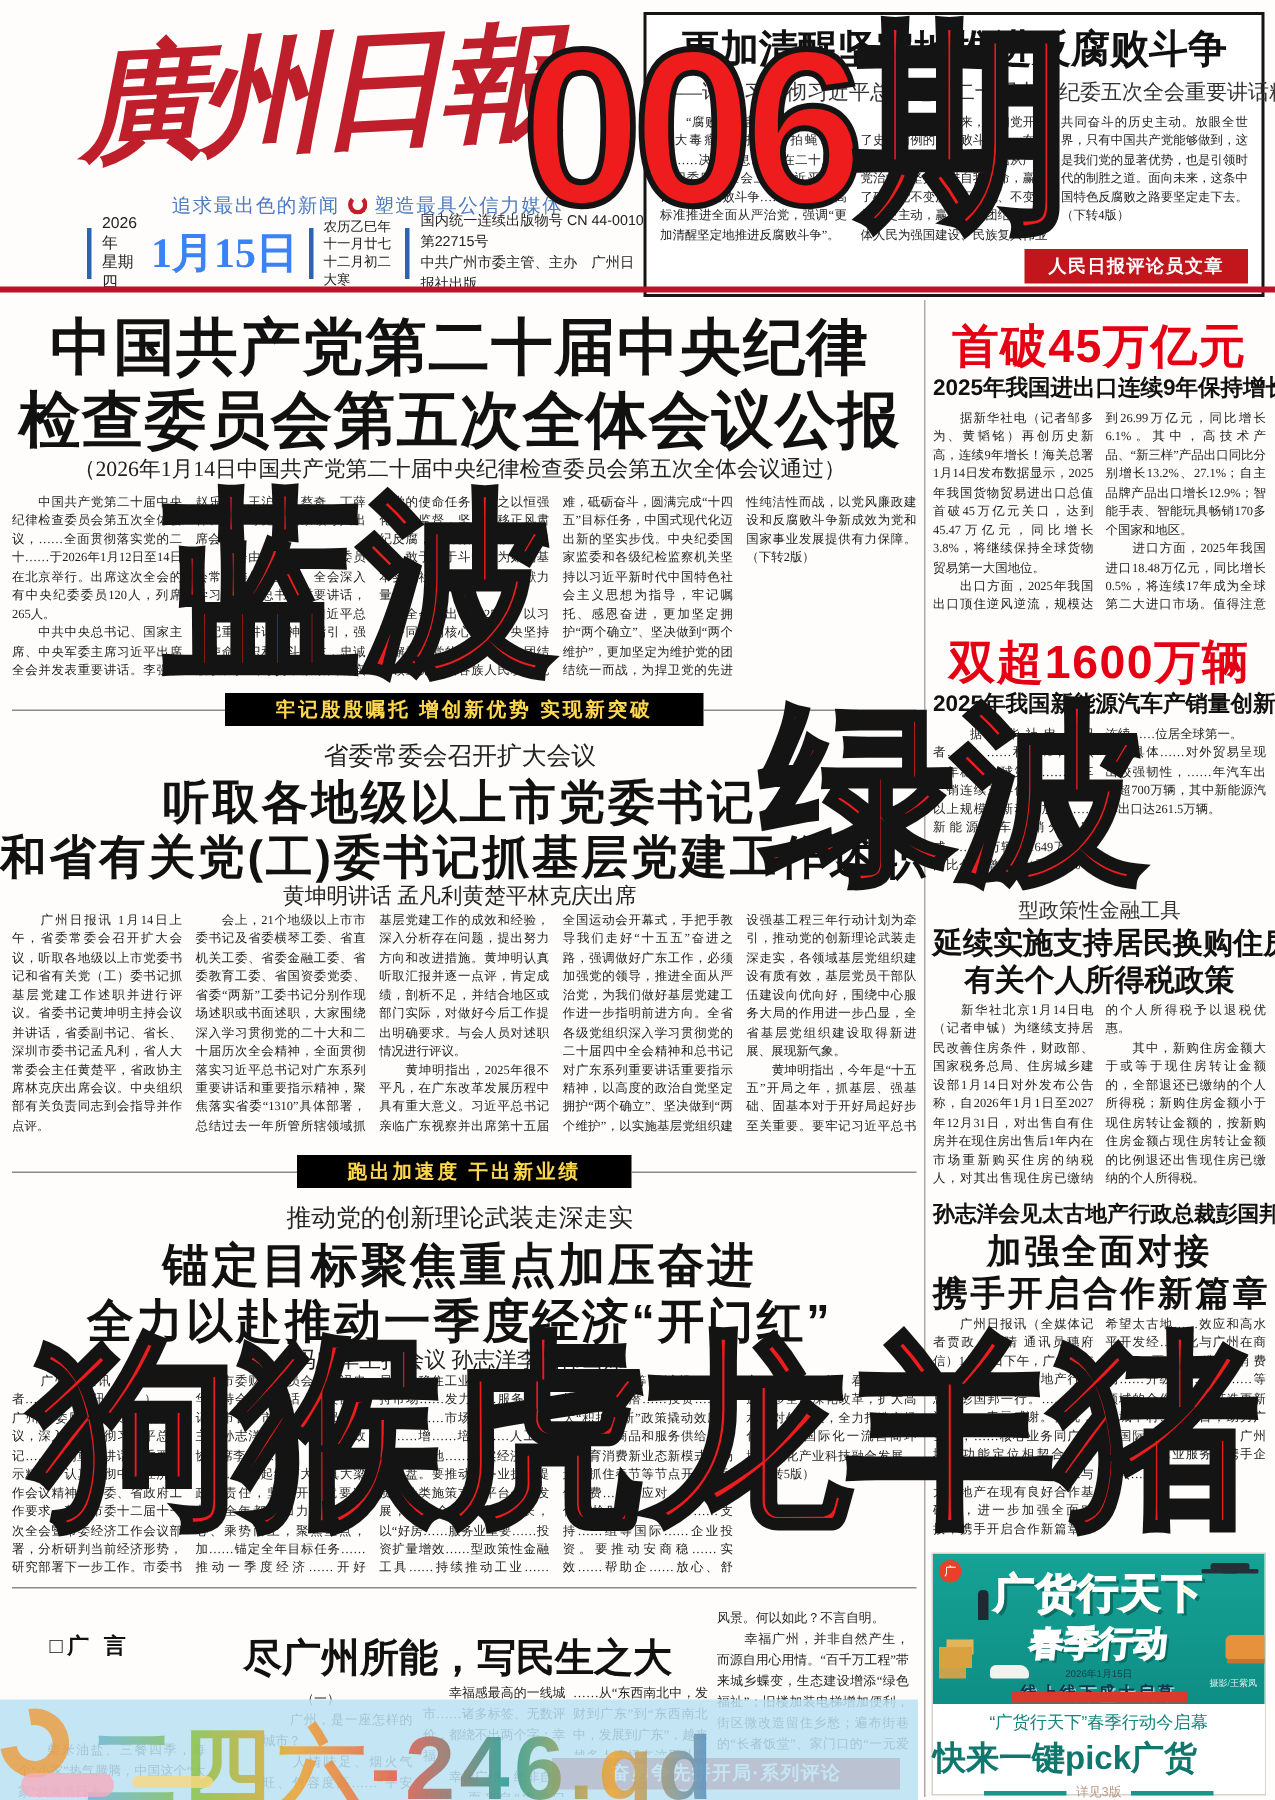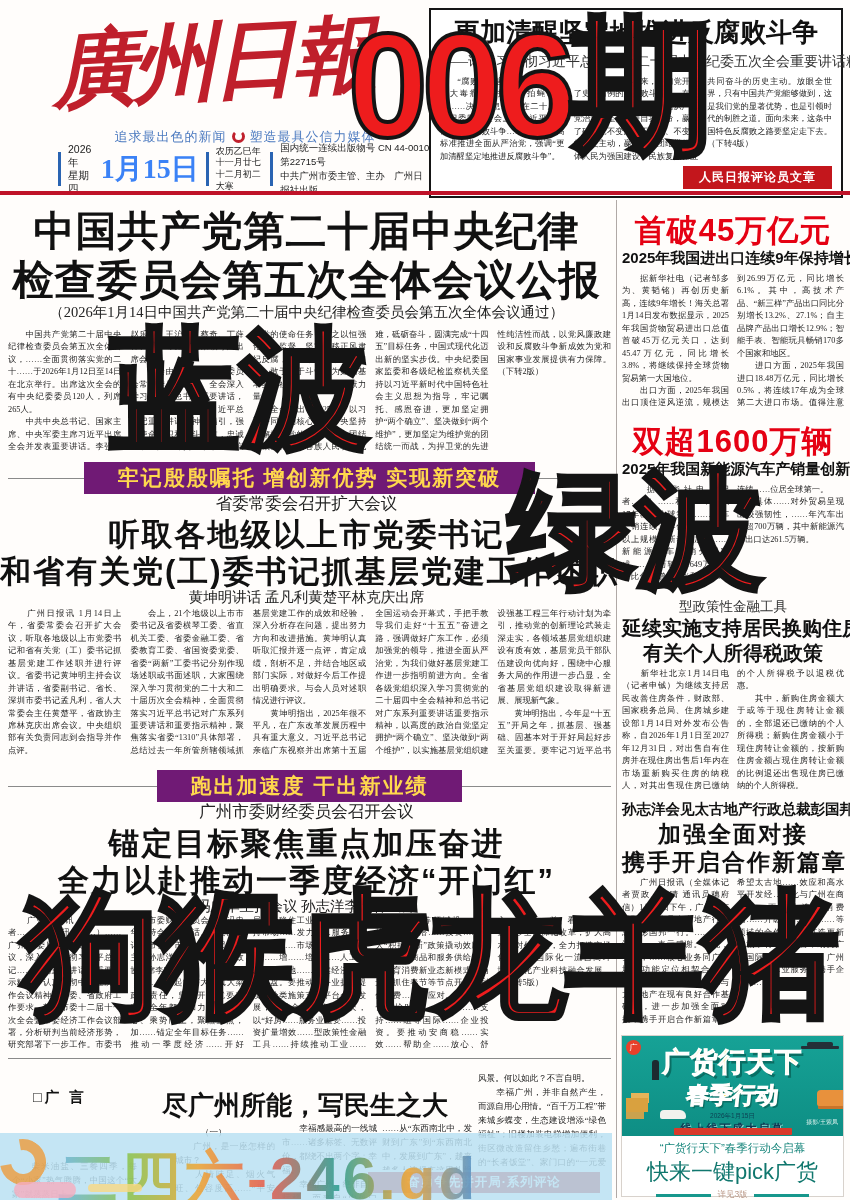--- a/index.html
+++ b/index.html
@@ -32,22 +32,22 @@
            font-weight:bold; font-size:12px; padding:3px 16px; letter-spacing:1px; }
   .redrule { left:0; top:191px; width:850px; height:4px; background:#bf1228; }
   .vdiv { left:616px; top:200px; width:1px; height:998px; background:#b0a9a6; }
   
   .lead-h { left:0; width:613px; font-size:41px; letter-spacing:1px; text-align:center; white-space:nowrap; }
   .lead-sub { left:0; top:303px; width:613px; font-size:14.5px; color:#222; text-align:center; white-space:nowrap; }
   .lead-body { left:8px; top:329px; width:603px; height:126px; column-count:5; }
   
   .bandrow { left:8px; width:603px; display:flex; align-items:center; }
   .bandline { flex:1; height:1px; background:#8a8a8a; }
-  .bandbox { background:#701a75; color:#ffd84d; font-family:"Liberation Sans", sans-serif; font-weight:bold;
-             font-size:21px; letter-spacing:2px; padding:2px 34px; white-space:nowrap; }
+  .bandbox { background:#000000; color:#ffd84d; font-family:"Liberation Sans", sans-serif; font-weight:bold;
+             font-size:13px; letter-spacing:2px; padding:2px 34px; white-space:nowrap; }
   .kicker { left:0; width:613px; text-align:center; font-size:16.5px; color:#222; white-space:nowrap; }
   .h31 { left:0; width:613px; font-size:31px; letter-spacing:2px; text-align:center; white-space:nowrap; }
   .byline { left:0; width:613px; text-align:center; font-size:14.5px; color:#222; white-space:nowrap; }
   .s1-body { left:8px; top:608px; width:603px; height:158px; column-count:5; }
   .s2-body { left:8px; top:915px; width:603px; height:138px; column-count:5; }
   .hdiv { left:8px; top:1058px; width:603px; height:1px; background:#8a8a8a; }
   
   .rc { left:622px; width:222px; }
   .rc-redh { font-size:31px; color:#e50113; text-align:center; letter-spacing:1px; white-space:nowrap; }
   .rc-sub { font-size:15px; font-weight:bold; color:#111; text-align:center; white-space:nowrap; font-family:"Liberation Sans", sans-serif; }
@@ -70,21 +70,21 @@
            font-family:"Liberation Sans", sans-serif; -webkit-text-stroke:1px #ffffff; text-shadow:2px 2px 0 #0a6e64; }
   .ad-date { position:relative; text-align:center; font-size:6.5px; color:#0c3f52; margin-top:1px; font-family:"Liberation Sans", sans-serif; }
   .ad-line { position:relative; text-align:center; font-size:11px; font-weight:900; color:#0d3752; letter-spacing:2px;
              font-family:"Liberation Sans", sans-serif; text-shadow:1px 1px 0 #8fd8cf; }
   .ad-strip { position:absolute; left:50%; transform:translateX(-50%); bottom:1px; width:118px; height:7px; background:#d93a2b; border-radius:1px; }
   .ad-credit { position:absolute; right:5px; bottom:9px; font-size:6px; color:#dff2ef; }
   .ad-logo { position:absolute; left:4px; top:4px; width:15px; height:15px; border-radius:50%; background:#e8402a;
              color:#fff; font-size:8px; line-height:15px; text-align:center; font-family:"Liberation Sans", sans-serif; }
   .ad-bottom { height:60px; background:#fff; padding-top:5px; }
   .ad-s1 { text-align:center; font-size:11.5px; color:#16857b; font-family:"Liberation Sans", sans-serif; }
-  .ad-s2 { text-align:center; font-size:22px; font-weight:400; color:#10776e; font-family:"Liberation Sans", sans-serif; margin-top:1px; }
+  .ad-s2 { font-size:22px; font-weight:700; color:#10776e; font-family:"Liberation Sans", sans-serif; margin-top:1px; }
   .ad-note { display:flex; align-items:center; justify-content:center; gap:6px; margin-top:2px; }
   .ad-note-line { width:55px; height:3px; background:#17978c; }
   .ad-note-txt { font-size:8.5px; color:#b98; font-family:"Liberation Sans", sans-serif; }
   .drone { position:absolute; right:10px; top:6px; width:26px; height:5px; background:#243038; border-radius:2px;
            box-shadow:-7px 3px 0 -1px #243038, 7px 3px 0 -1px #243038; }
   .sofa { position:absolute; right:-4px; top:54px; width:30px; height:16px; background:#e8913c; border-radius:4px 4px 2px 2px; box-shadow:0 4px 0 -1px #c8742a; }
   .boxes { position:absolute; left:4px; top:62px; width:22px; height:14px; background:#d9a13f; box-shadow:3px -7px 0 -2px #e4b45a, -2px 9px 0 -2px #caa24e; }
   .carshape { position:absolute; left:38px; top:74px; width:26px; height:9px; background:#f2f2ee; border-radius:4px 6px 2px 2px; }
   .figure { position:absolute; left:30px; top:24px; width:7px; height:20px; background:#1d2a30; border-radius:3px 3px 0 0; }
   
@@ -185,21 +185,21 @@
   <div class="abs bodytxt s1-body">　　广州日报讯 1月14日上午，省委常委会召开扩大会议，听取各地级以上市党委书记和省有关党（工）委书记抓基层党建工作述职并进行评议。省委书记黄坤明主持会议并讲话，省委副书记、省长、深圳市委书记孟凡利，省人大常委会主任黄楚平，省政协主席林克庆出席会议。中央组织部有关负责同志到会指导并作点评。
 　　会上，21个地级以上市市委书记及省委横琴工委、省直机关工委、省委金融工委、省委教育工委、省国资委党委、省委“两新”工委书记分别作现场述职或书面述职，大家围绕深入学习贯彻党的二十大和二十届历次全会精神，全面贯彻落实习近平总书记对广东系列重要讲话和重要指示精神，聚焦落实省委“1310”具体部署，总结过去一年所管所辖领域抓基层党建工作的成效和经验，深入分析存在问题，提出努力方向和改进措施。黄坤明认真听取汇报并逐一点评，肯定成绩，剖析不足，并结合地区或部门实际，对做好今后工作提出明确要求。与会人员对述职情况进行评议。
 　　黄坤明指出，2025年很不平凡，在广东改革发展历程中具有重大意义。习近平总书记亲临广东视察并出席第十五届全国运动会开幕式，手把手教导我们走好“十五五”奋进之路，强调做好广东工作，必须加强党的领导，推进全面从严治党，为我们做好基层党建工作进一步指明前进方向。全省各级党组织深入学习贯彻党的二十届四中全会精神和总书记对广东系列重要讲话重要指示精神，以高度的政治自觉坚定拥护“两个确立”、坚决做到“两个维护”，以实施基层党组织建设强基工程三年行动计划为牵引，推动党的创新理论武装走深走实，各领域基层党组织建设有质有效，基层党员干部队伍建设向优向好，围绕中心服务大局的作用进一步凸显，全省基层党组织建设取得新进展、展现新气象。
 　　黄坤明指出，今年是“十五五”开局之年，抓基层、强基础、固基本对于开好局起好步至关重要。要牢记习近平总书记殷殷嘱托，深入学习贯彻总书记关于党的建设的重要思想、关于党的自我革命的重要思想，强化大抓基层的鲜明导向，深刻认识大抓基层指向的是坚持和加强党的全面领导，着眼的是夯实党长期执政的牢固根基，增强的是联系服务群众的实际效能，汇聚的是推动现代化建设的强大力量，一以贯之把抓基层打基础作为长远之计和固本之策抓紧抓实抓出更大成效，以全面进步全面过硬的基层党组织服务广东走在前、作示范、勇大梁。要紧抓学思想铸忠诚这个根本性任务，坚持用习近平新时代中国特色社会主义思想凝心铸魂，深入开展政治教育和党性锻炼，认真抓好中央巡视反馈意见的整改落实，全面发挥政治引领作用，引导基层党组织和广大党员干部铆牢政治忠诚，始终与党同心同向同行。（下转2版）</div>
 
   <div class="abs bandrow" style="top:770px;">
     <div class="bandline"></div>
     <div class="bandbox">跑出加速度  干出新业绩</div>
     <div class="bandline"></div>
   </div>
-  <div class="abs kicker" style="top:801px;">广州市委财经委员会召开会议</div>
+  <div class="abs kicker" style="top:801px;">推动党的创新理论武装走深走实</div>
   <div class="abs hl h31" style="top:823px;">锚定目标聚焦重点加压奋进</div>
   <div class="abs hl h31" style="top:860px;">全力以赴推动一季度经济“开门红”</div>
   <div class="abs byline" style="top:897px;">冯忠华主持会议  孙志洋李贻伟出席</div>
   <div class="abs bodytxt s2-body">　　广州日报讯（全媒体记者……成争 通讯员……）……广州市委财经委员会召开会议，深入学习贯彻习近平总书记……系列重要讲话和重要指示精神，认真贯彻中央经济工作会议精神和省委、省政府工作要求，落实市委十二届十一次全会暨市委经济工作会议部署，分析研判当前经济形势，研究部署下一步工作。市委书记、市委财经委员会主任冯忠华主持会议并讲话。市委副书记、市长、市委财经委员会副主任孙志洋作工作部署。市政协主席李贻伟……
 　　……扛起经济大市真大梁政治责任，坚持开局就要冲刺，全年都要加力，坚定信心、乘势而上，聚焦重点，加……锚定全年目标任务……推动一季度经济……开好局……稳住工业基本盘……保持市场……发力……服务……大生产……市场……汽车等行业……增……培育……人工智能……本地……夯实经济稳增长底盘。要推动服务业扩能提质，分类施策支持平台企业发展，促进金融业稳健增长，以“好房……服务业重要……投资扩量增效……型政策性金融工具……持续推动工业……更……设施等领域投……力扩……量力潜……投资……放大“积扩换新”政策撬动效应，加大优质商品和服务供给，积极培育消费新业态新模式新场景，抓住春节等节点开展系列促消费……动应对……环境变化，抢时间……订单……支持……组等国际……企业投资。要推动安商稳……实效……帮助企……放心、舒心、专心……前、看眼长远，进一步全面深化改革，扩大高水平对外开放，全力打造市场化法治化国际化一流营商环境，强化产业科技融合发展。（下转5版）</div>
   <div class="abs hdiv"></div>
 
   <div class="abs rc hl rc-redh" style="top:210px;">首破45万亿元</div>
   <div class="abs rc rc-sub" style="top:249px;">2025年我国进出口连续9年保持增长</div>
   <div class="abs rc bodytxt rc-body" style="top:273px; height:138px;">　　据新华社电（记者邹多为、黄韬铭）再创历史新高，连续9年增长！海关总署1月14日发布数据显示，2025年我国货物贸易进出口总值首破45万亿元关口，达到45.47万亿元，同比增长3.8%，将继续保持全球货物贸易第一大国地位。

